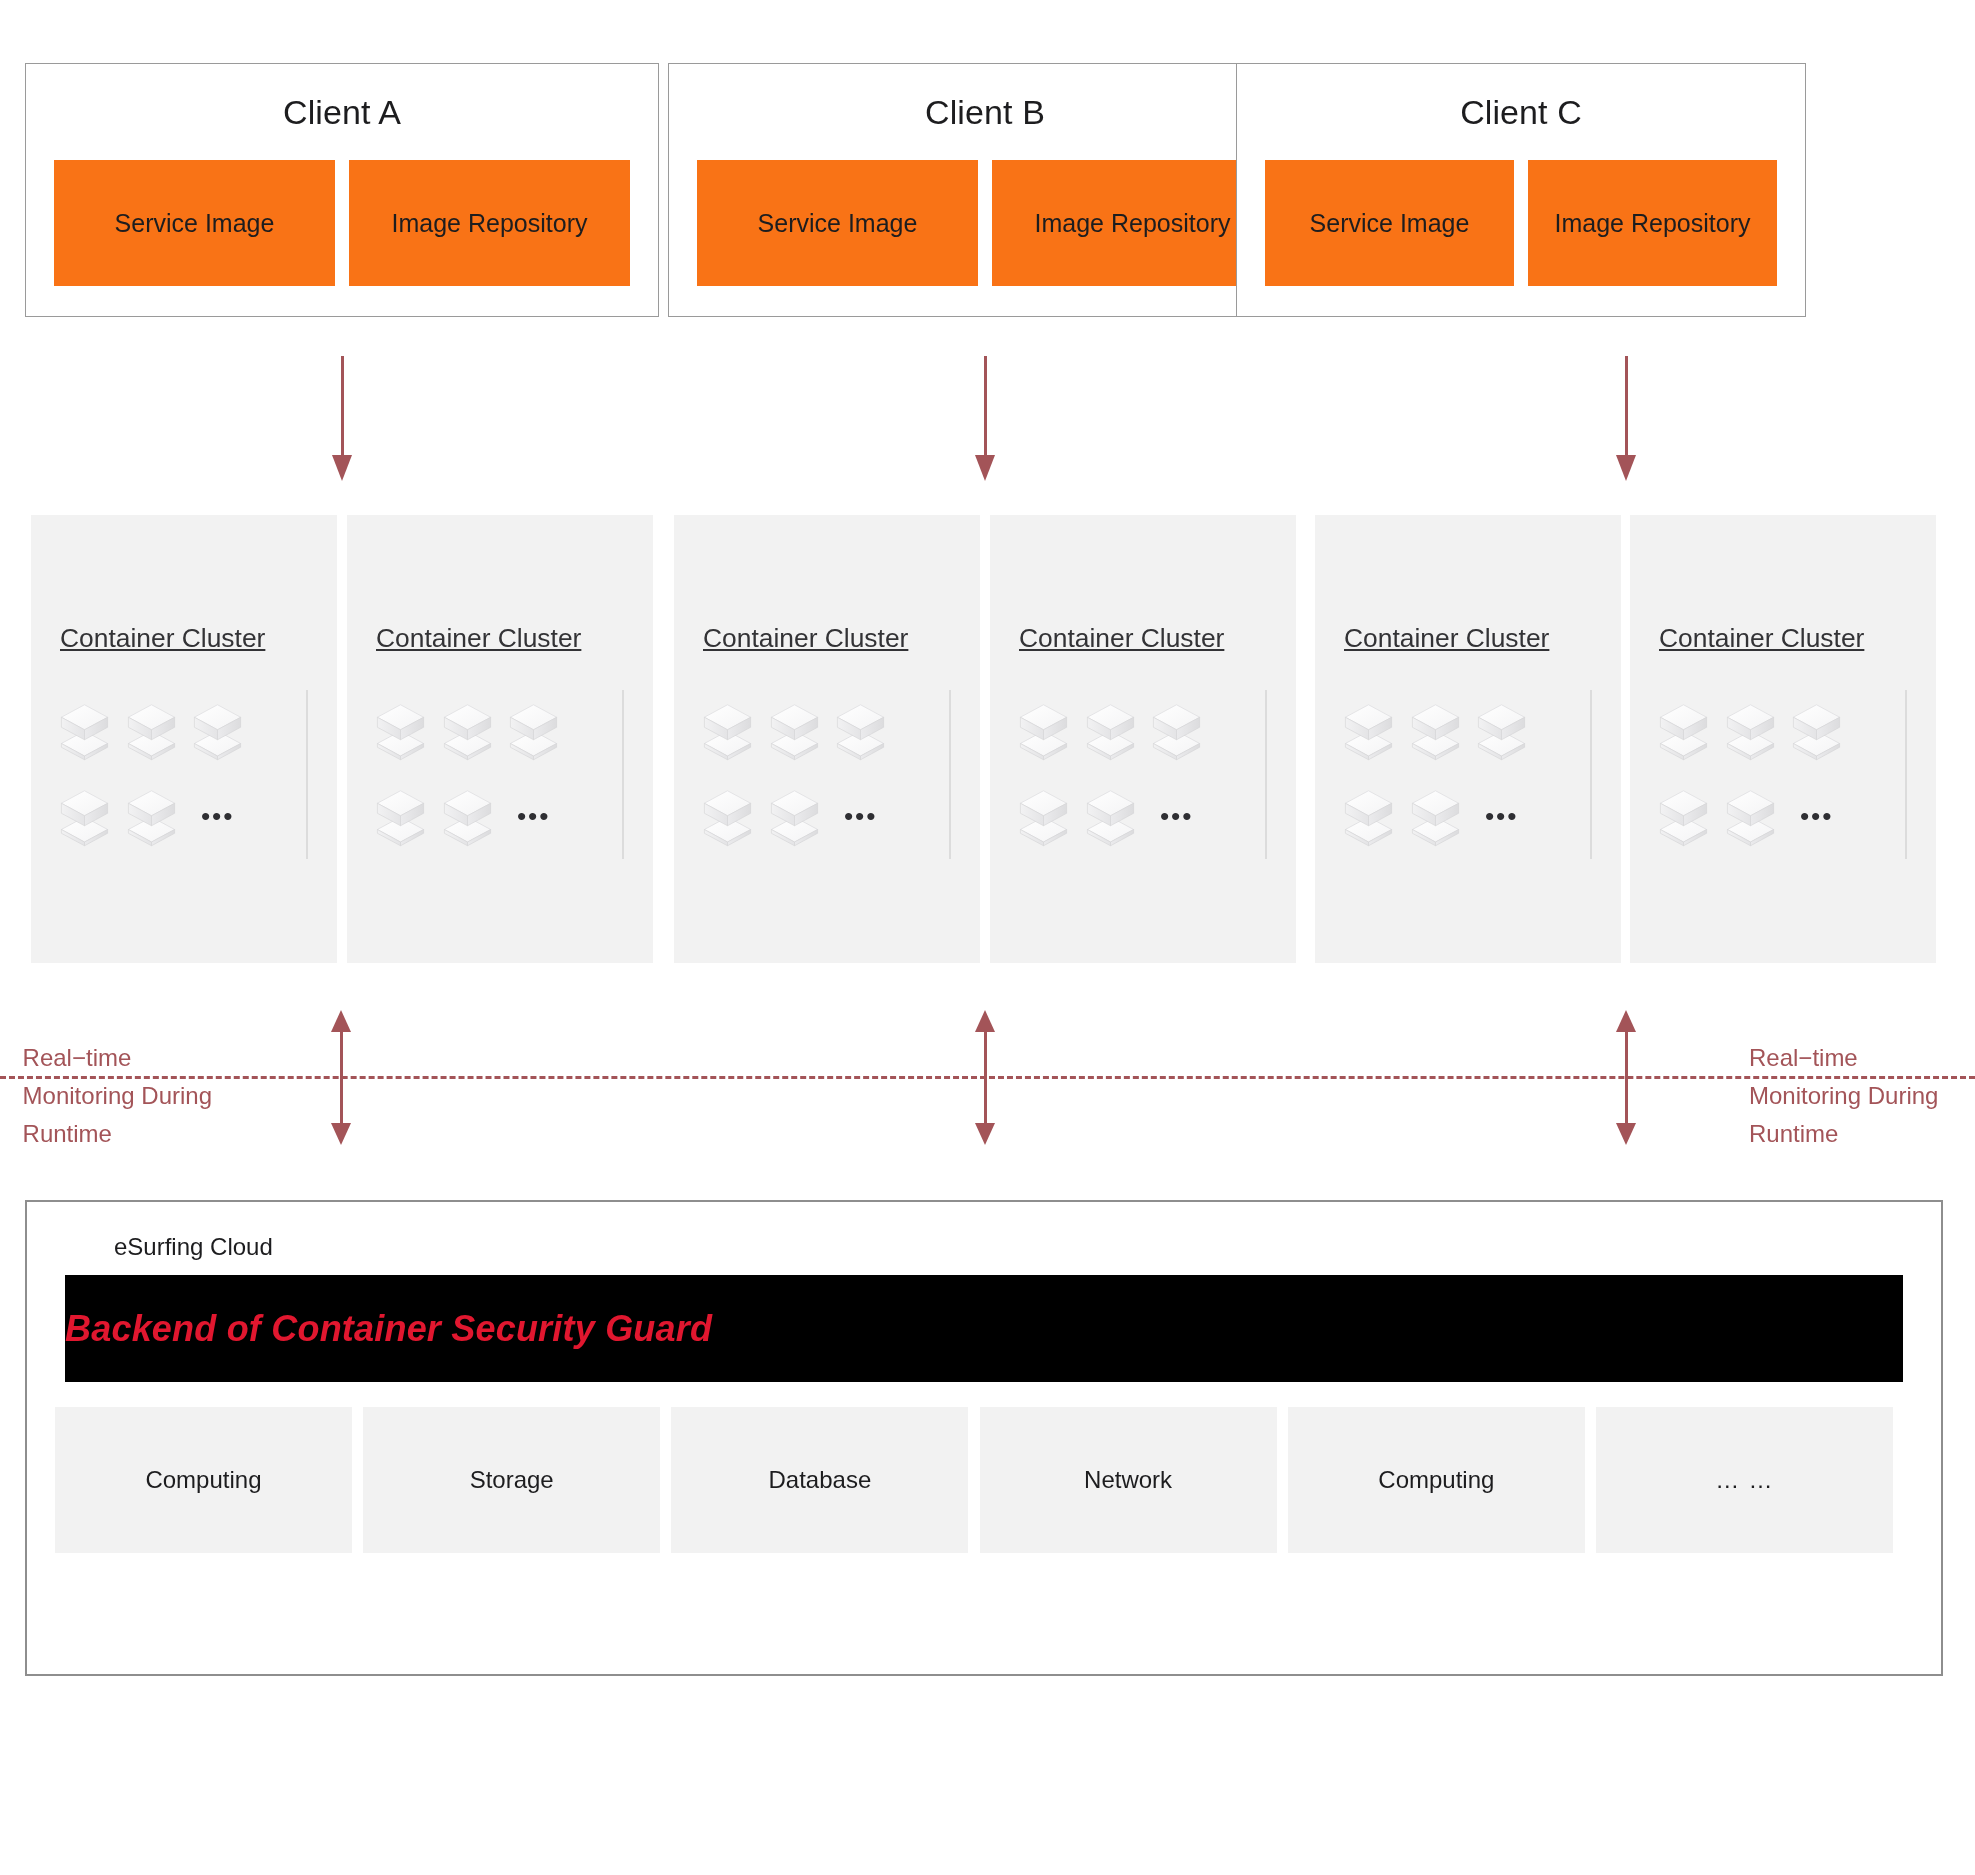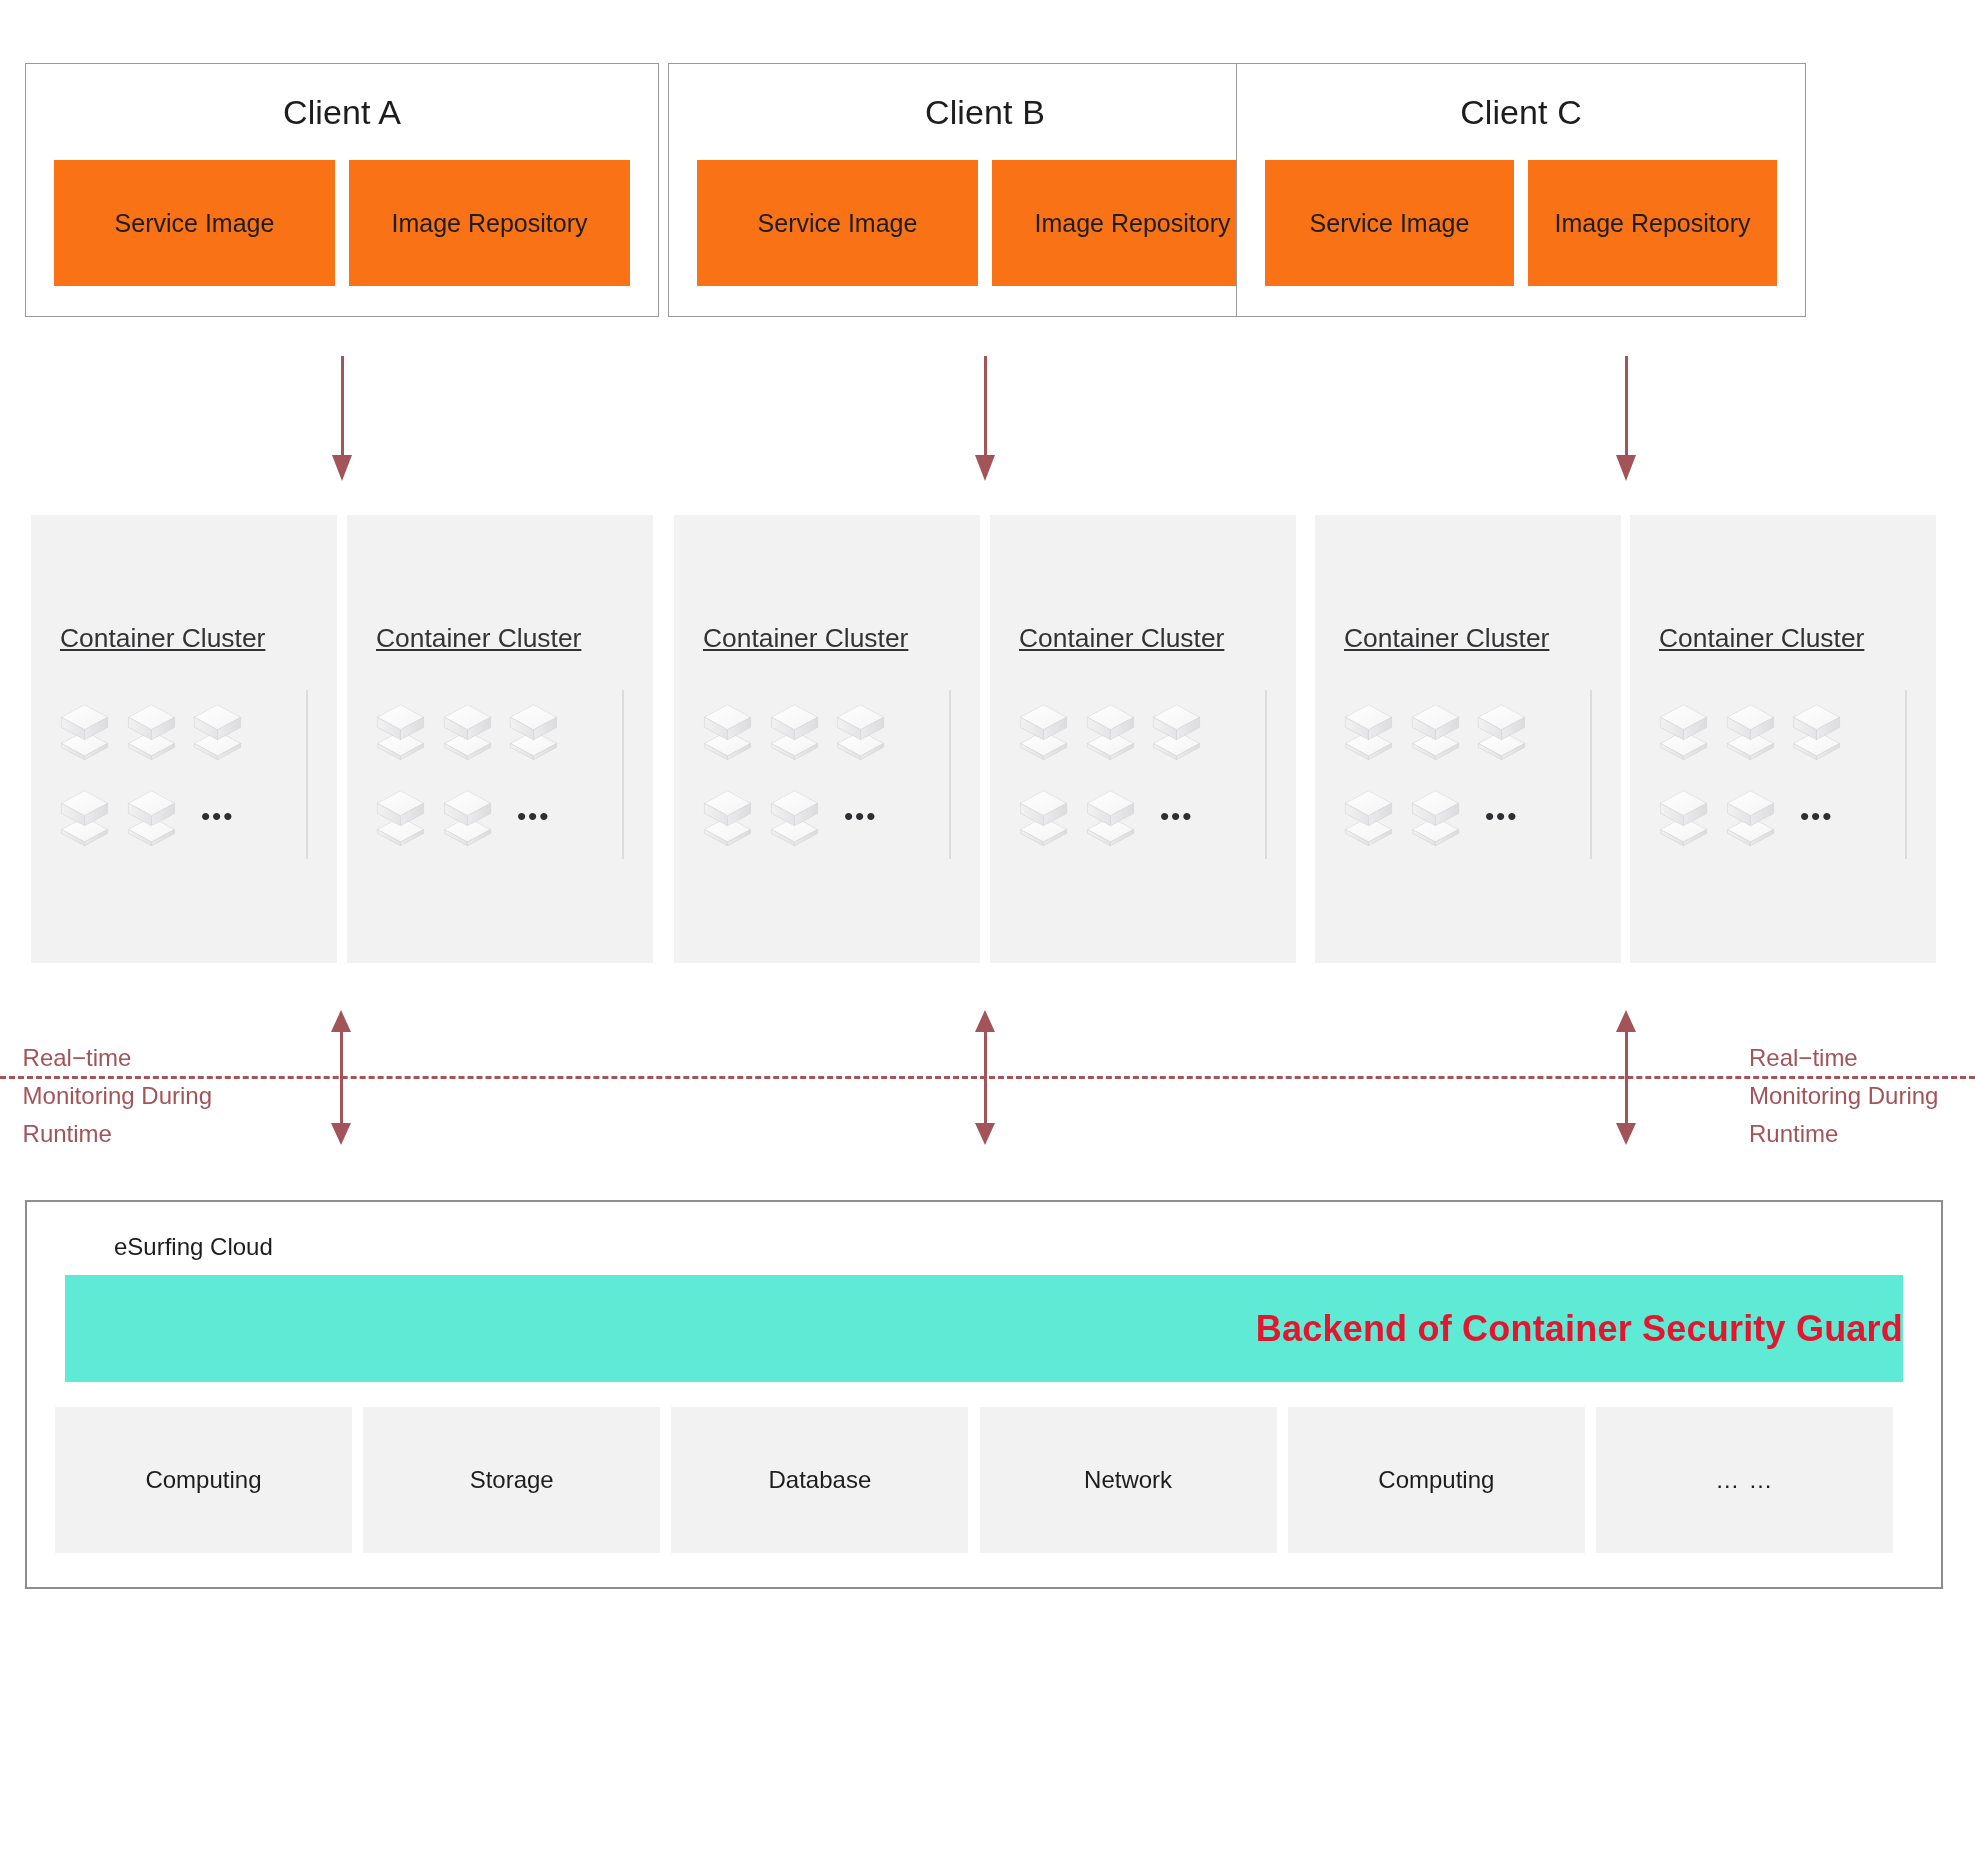--- a/index.html
+++ b/index.html
@@ -193,43 +193,44 @@
   }
   .monitor-label.left { left: 22.6px; top: 1039px; text-align: left; }
   .monitor-label.right { left: 1749px; top: 1039px; text-align: left; }
 
   
   #cloud-panel {
     position: absolute;
     left: 25px;
     top: 1200px;
     width: 1918px;
-    height: 389px;
+    height: 476px;
     border: 2.5px solid #8e8e8e;
     box-sizing: border-box;
     background: #ffffff;
   }
   #cloud-title {
     position: absolute;
     left: 87px;
     top: 31px;
     font-size: 24px;
     color: #1d1d1f;
     font-weight: 400;
   }
   #backend-banner {
     position: absolute;
     left: 38px;
     top: 73px;
     width: 1838px;
     height: 107px;
-    background: #5eead4;
+    background: #000000;
     display: flex;
     align-items: center;
-    justify-content: flex-end;
+    justify-content: flex-start;
+    font-style: italic;
   }
   #backend-banner .txt {
     font-size: 36px;
     font-weight: 700;
     color: #e1172f;
     letter-spacing: 0.2px;
   }
   #service-row {
     position: absolute;
     left: 28px;

